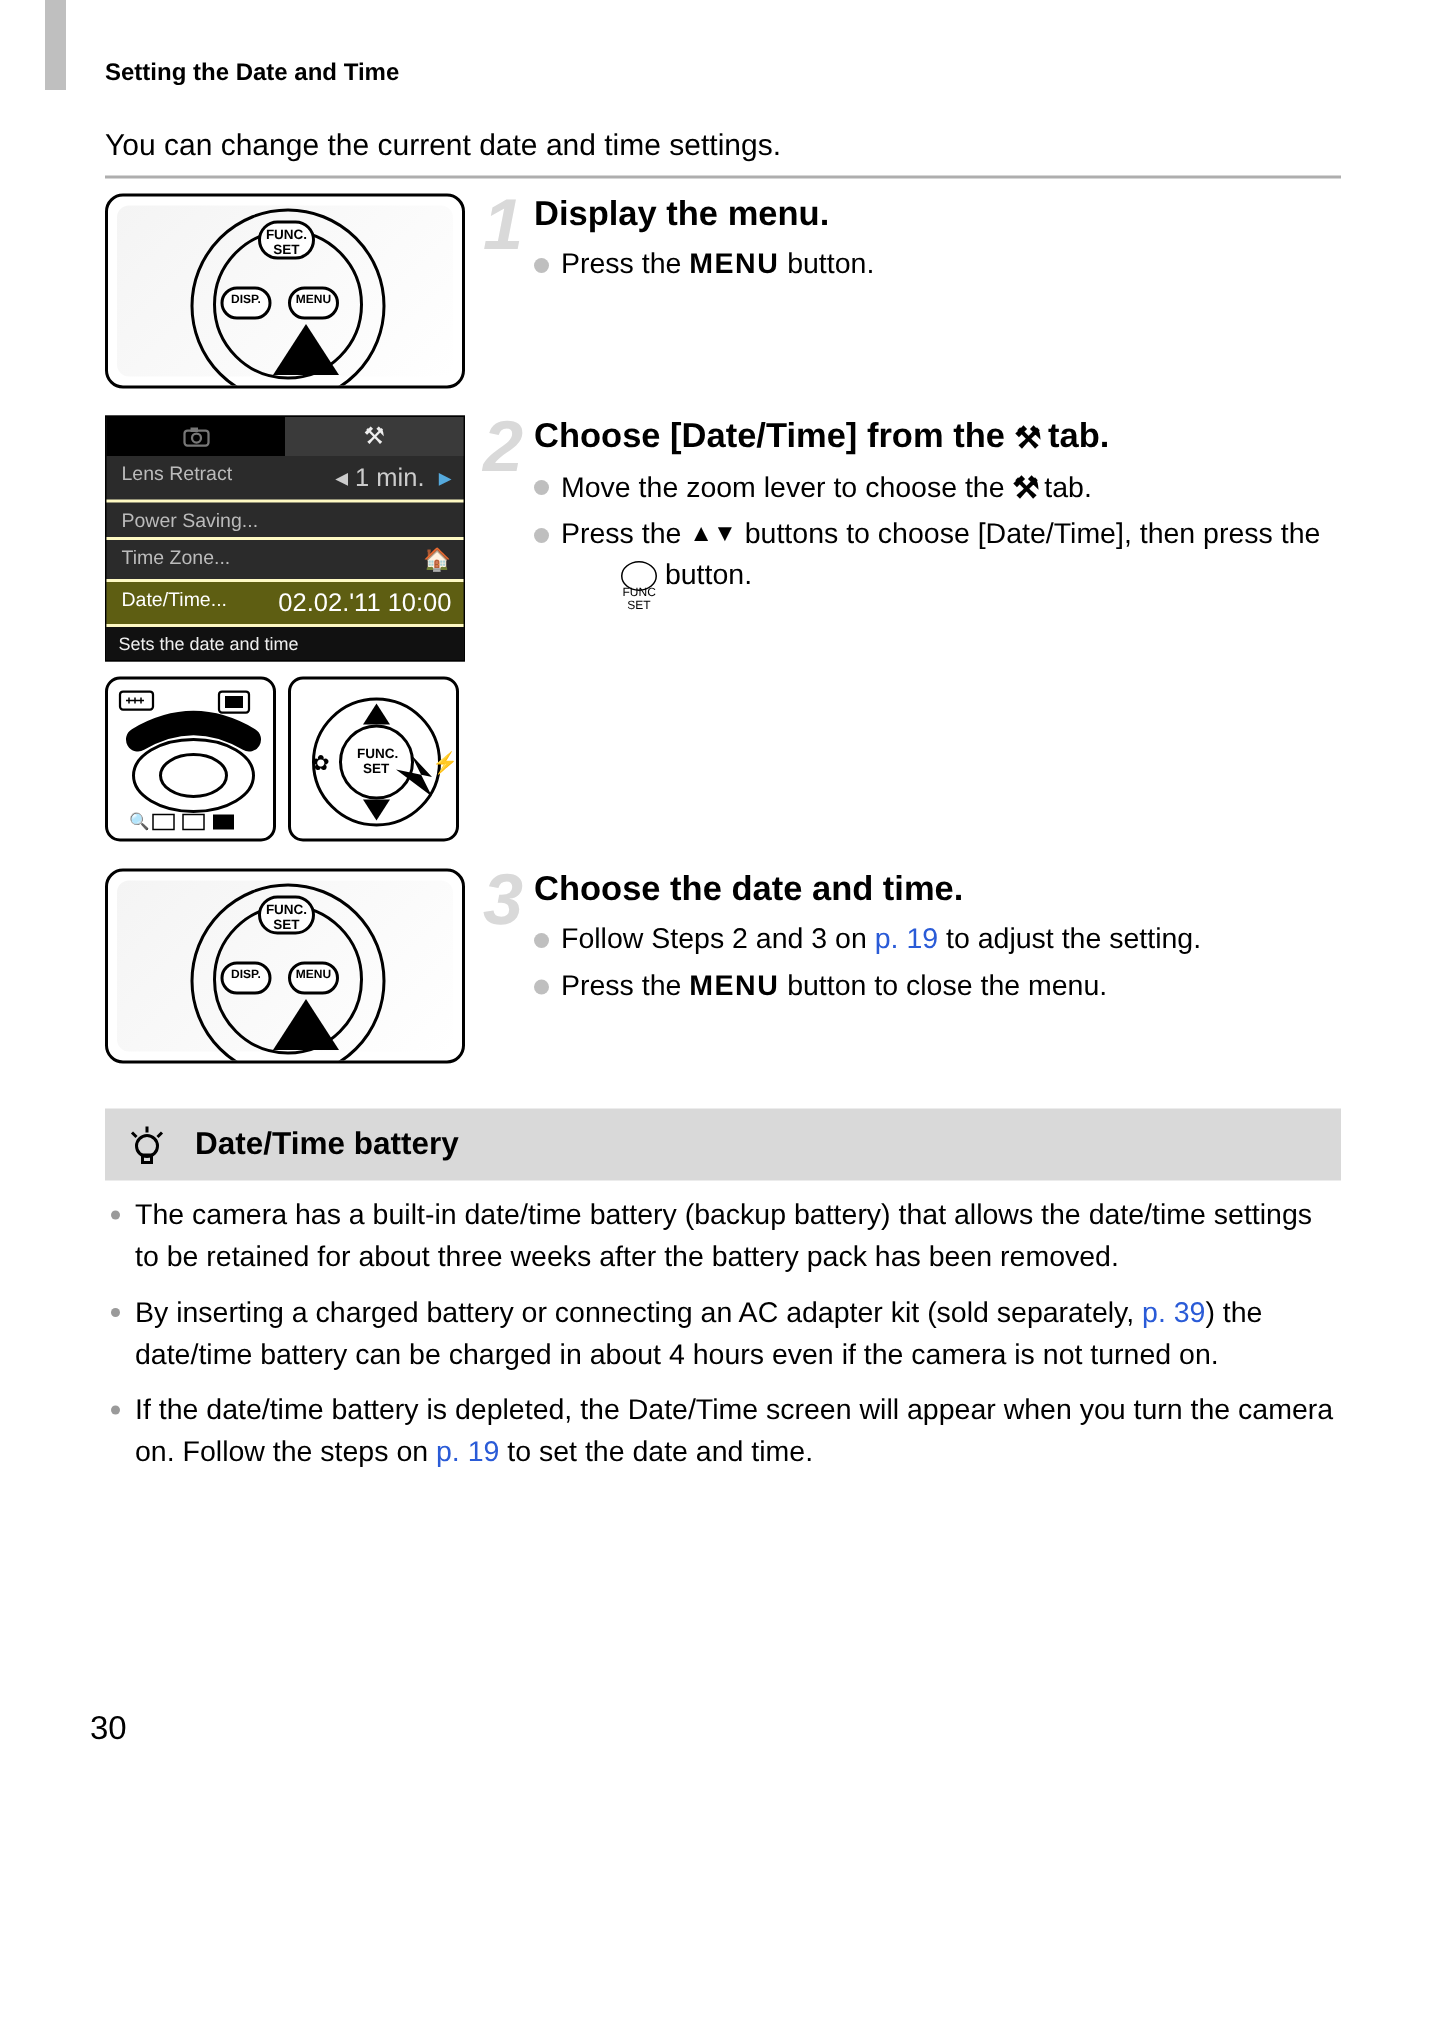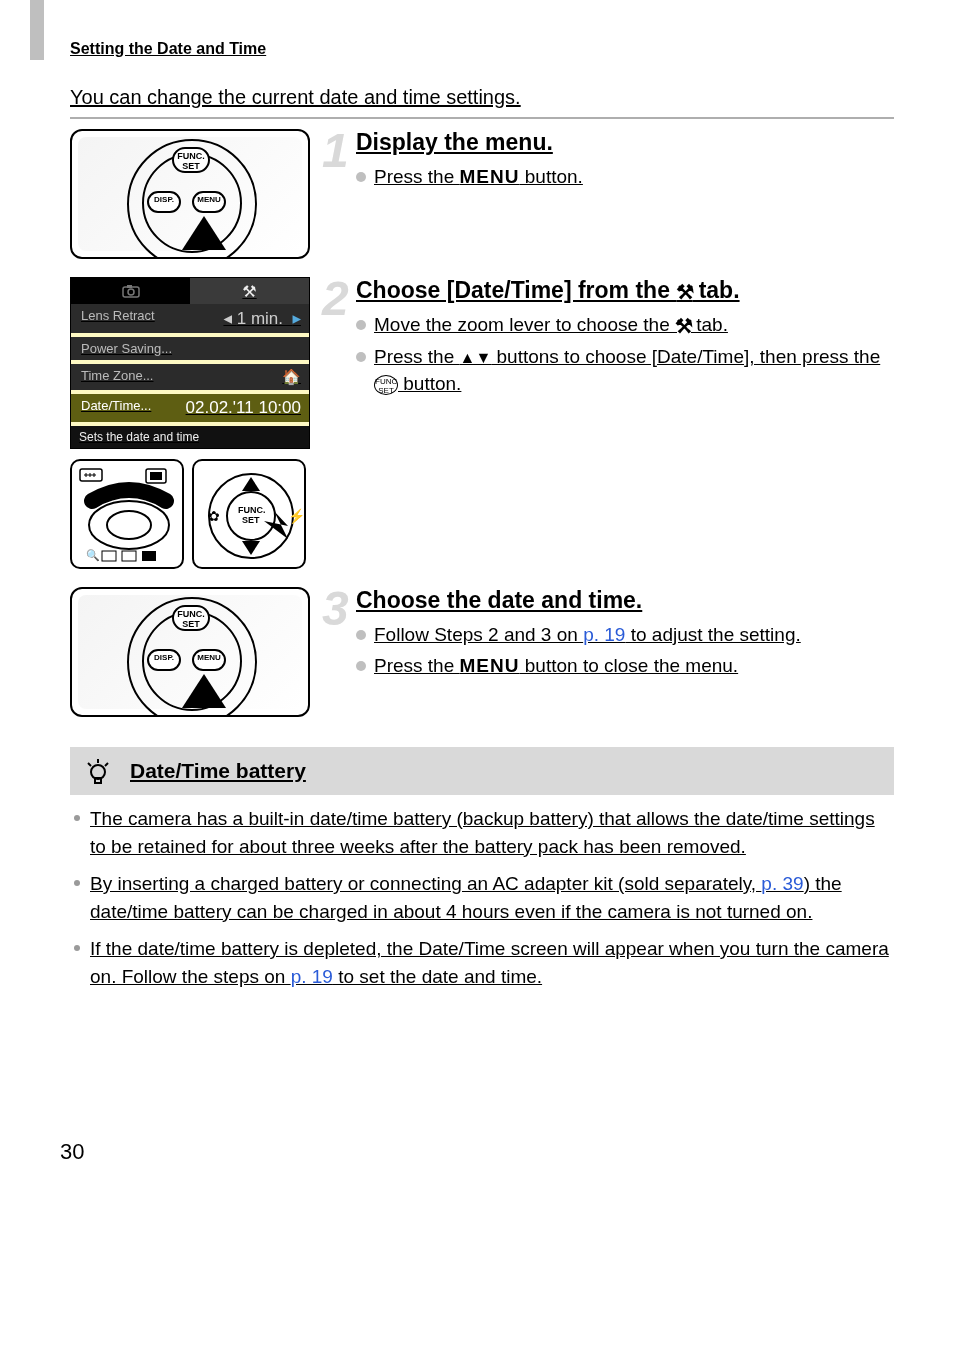--- a/index.html
+++ b/index.html
@@ -1,53 +1,53 @@
 <!DOCTYPE html>
 <html><head>
 <meta charset="utf-8">
 <style>
   * { box-sizing: border-box; margin: 0; padding: 0; }
   html, body { width: 954px; height: 1345px; background: #fff; font-family: Arial, Helvetica, sans-serif; color: #000; }
-  .page { position: relative; width: 954px; height: 1195px; padding: 40px 60px 40px 70px; text-decoration: underline; }
+  .page { position: relative; width: 954px; height: 1195px; padding: 40px 60px 40px 70px; }
   .side-tab { position: absolute; left: 30px; top: 0; width: 14px; height: 60px; background: #bfbfbf; }
   .header { font-size: 16px; font-weight: bold; margin-bottom: 28px; }
   .title-row { display: flex; align-items: center; gap: 12px; margin-bottom: 10px; }
   .title { font-family: "Arial Black", Arial, sans-serif; font-size: 30px; font-weight: 900; letter-spacing: 0.5px; }
   .title-rule { flex: 1; display: flex; gap: 6px; align-items: center; }
   .rule-a { height: 16px; background: #8f8f8f; flex: 5; }
   .rule-b { height: 16px; background: #c9c9c9; width: 18px; }
   .intro { font-size: 20px; margin-bottom: 8px; }
   .hr { border: 0; border-top: 2px solid #aeaeae; margin: 6px 0 10px 0; }
   .step-row { display: flex; gap: 22px; margin-bottom: 18px; align-items: flex-start; }
   .left-col { width: 240px; flex: none; display: flex; flex-direction: column; gap: 10px; }
   .figure { width: 240px; height: 130px; border: 2px solid #000; border-radius: 12px; background: #fff; position: relative; overflow: hidden; }
   .fig-line { position: absolute; border: 2px solid #000; border-radius: 50%; }
   .fig-bg { position:absolute; inset:6px; background:linear-gradient(135deg,#f4f4f4,#fff); border-radius:8px;}
   .fig-btn { position:absolute; width:38px; height:26px; border:2px solid #000; border-radius:18px; background:#fff; font-size:9px; text-align:center; line-height:10px; padding-top:2px; font-weight:bold;}
   .menu-screen { width: 240px; background: #2b2b2b; border: 1px solid #000; font-size: 13px; color: #ddd; }
   .menu-tabs { display: flex; background: #000; height: 26px; }
   .menu-tab { width: 50%; display:flex; align-items:center; justify-content:center; color:#777; font-size:14px; }
   .menu-tab.active { background:#3a3a3a; color:#eee; }
-  .menu-item { display:flex; justify-content:space-between; padding:4px 8px 4px 10px; border-bottom:4px solid #fef9c3; font-size:13px; color:#bbb; }
+  .menu-item { display:flex; justify-content:space-between; padding:4px 8px 4px 10px; border-bottom:2px solid #fef9c3; font-size:13px; color:#bbb; }
   .menu-item.selected { background:#5e5e12; color:#fff; }
   .menu-item .val { color:#ccc; font-size:17px; }
   .menu-item.selected .val { color:#fff; }
   .menu-foot { background:#111; padding:4px 8px; font-size:12px; color:#eee; }
   .vs-pal { color:#555; margin-left:6px; }
   .small-figs { display:flex; gap:8px; }
   .small-fig { width:114px; height:110px; border:2px solid #000; border-radius:10px; position:relative; overflow:hidden; background:#fff; }
   .right-col { flex:1; position:relative; }
   .step-num { position:absolute; left:-10px; top:-6px; font-size:48px; font-weight:900; font-style:italic; color:#d9d9d9; z-index:0; font-family:"Arial Black",Arial,sans-serif; }
   .step-content { position:relative; z-index:1; padding-left:24px; }
   .step-heading { font-size:23px; font-weight:bold; margin-bottom:8px; }
   .bullet { display:flex; align-items:flex-start; gap:8px; font-size:19px; line-height:1.4; margin-bottom:4px; }
   .bullet .dot { width:10px; height:10px; background:#bfbfbf; border-radius:50%; margin-top:8px; flex:none; }
   .bullet .txt { flex:1; }
   .menu-word { font-family:"Arial Narrow",Arial,sans-serif; font-weight:bold; letter-spacing:1px; }
-  .func-ico { display:inline-block; width:24px; height:20px; border:1.5px solid #000; border-radius:50%; font-size:8px; line-height:9px; text-align:center; vertical-align:middle; padding-top:1px;}
+  .func-ico { display:inline-block; width:24px; height:20px; border:1.5px solid #000; border-radius:50%; font-size:8px; line-height:9px; text-align:center; vertical-align:middle; padding-top:15px;margin-left:40px;}
   .arrows { font-size:16px; vertical-align:middle; }
   .tools-ico { font-weight:bold; letter-spacing:-2px; font-size:20px; vertical-align:middle;}
   .link { color:#2a5bd7; }
   .note-box { margin-top:30px; }
   .note-head { background:#d9d9d9; padding:10px 14px; display:flex; align-items:center; gap:18px; }
   .note-head .bulb { width:28px; height:28px; position:relative; }
   .note-title { font-size:21px; font-weight:bold; }
   .note-body { padding:10px 4px 0 4px; }
   .nb-item { display:flex; gap:10px; font-size:19px; line-height:1.45; margin-bottom:10px; }
   .nb-item .ndot { width:6px; height:6px; background:#9a9a9a; border-radius:50%; margin-top:10px; flex:none; }

